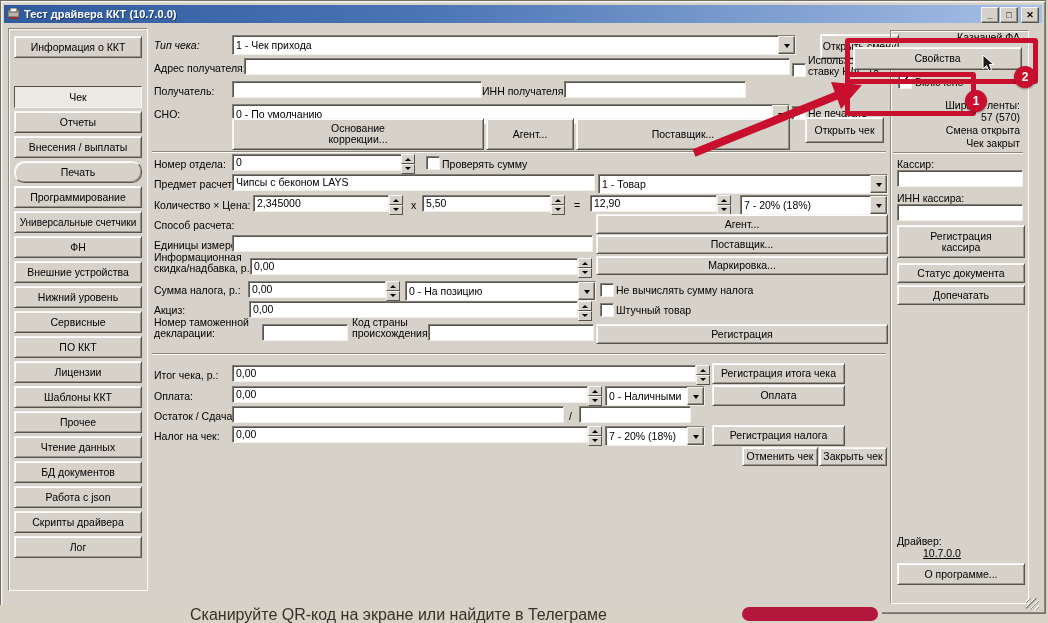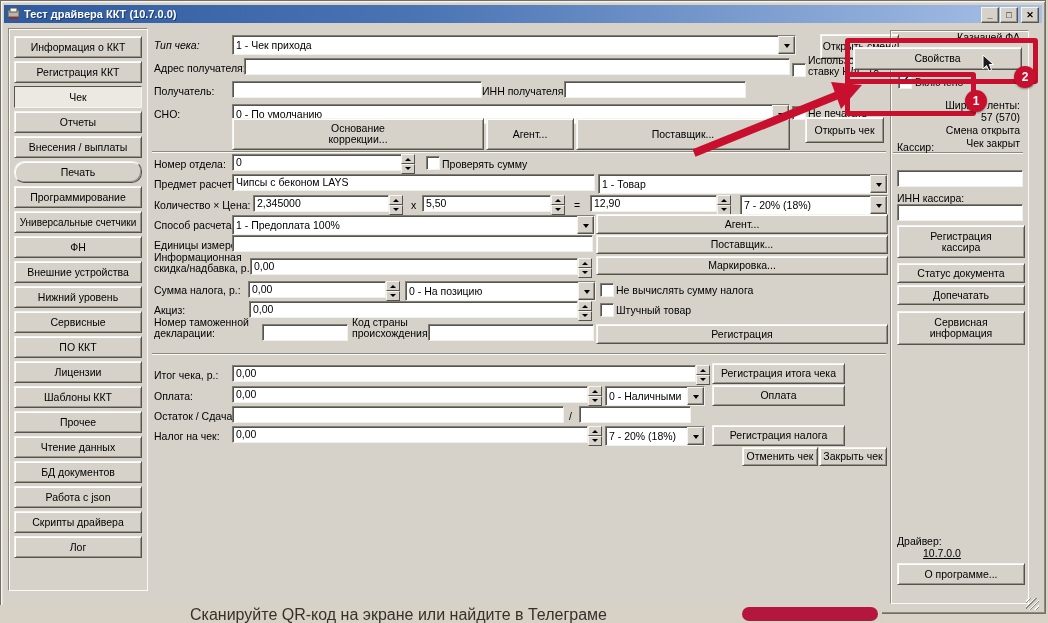--- a/index.html
+++ b/index.html
@@ -66,21 +66,20 @@
     <span class="title-text">Тест драйвера ККТ (10.7.0.0)</span>
     <span class="winbtns">
       <span class="wbtn">_</span>
       <span class="wbtn">□</span>
       <span class="wbtn close">✕</span>
     </span>
   </div>
 
   <div class="frame" style="left:8px;top:28px;width:138px;height:561px;"></div>
   <div class="btn" style="left:14px;top:36px;width:126px;height:20px;">Информация о ККТ</div>
-  <div class="btn" style="left:14px;top:61px;width:126px;height:20px;">Регистрация ККТ</div>
   <div class="btn pressed" style="left:14px;top:86px;width:126px;height:20px;">Чек</div>
   <div class="btn" style="left:14px;top:111px;width:126px;height:20px;">Отчеты</div>
   <div class="btn" style="left:14px;top:136px;width:126px;height:20px;">Внесения / выплаты</div>
   <div class="btn" style="left:14px;top:161px;width:126px;height:20px;border-radius:10px;">Печать</div>
   <div class="btn" style="left:14px;top:186px;width:126px;height:20px;">Программирование</div>
   <div class="btn" style="left:14px;top:211px;width:126px;height:20px;font-size:10px;">Универсальные счетчики</div>
   <div class="btn" style="left:14px;top:236px;width:126px;height:20px;">ФН</div>
   <div class="btn" style="left:14px;top:261px;width:126px;height:20px;">Внешние устройства</div>
   <div class="btn" style="left:14px;top:286px;width:126px;height:20px;">Нижний уровень</div>
   <div class="btn" style="left:14px;top:311px;width:126px;height:20px;">Сервисные</div>
@@ -165,24 +164,20 @@
   <span class="spin" style="left:717px;top:195px;height:17px;">
       <i class="up"></i>
       <i class="dn"></i>
     </span>
   <div class="combo" style="left:740px;top:195px;width:146px;height:18px;">
     <span class="ct">7 - 20% (18%)</span>
     <span class="ca"></span>
   </div>
 
   <div class="lbl" style="left:154px;top:219px;">Способ расчета:</div>
-  <div class="combo" style="left:232px;top:215px;width:361px;height:18px;">
-    <span class="ct">1 - Предоплата 100%</span>
-    <span class="ca"></span>
-  </div>
   <div class="btn" style="left:596px;top:214px;width:290px;height:18px;">Агент...</div>
 
   <div class="lbl" style="left:154px;top:239px;">Единицы измерения:</div>
   <div class="inp" style="left:232px;top:235px;width:353px;height:13px;"></div>
   <div class="btn" style="left:596px;top:235px;width:290px;height:17px;">Поставщик...</div>
 
   <div class="lbl" style="left:154px;top:252px;line-height:11px;">
     <div>Информационная</div>
     <div>скидка/надбавка, р.:</div>
   </div>
@@ -274,35 +269,31 @@
   <div class="btn" style="left:853px;top:47px;width:167px;height:21px;">Свойства</div>
   <span class="chk checked" style="left:898px;top:75px;"></span>
   <div class="lbl" style="left:915px;top:76px;">Включено</div>
 
   <div class="lbl r" style="left:890px;top:99px;width:130px;">Ширина ленты:</div>
   <div class="lbl r" style="left:890px;top:111px;width:130px;">57 (570)</div>
   <div class="lbl r" style="left:890px;top:124px;width:130px;">Смена открыта</div>
   <div class="lbl r" style="left:890px;top:137px;width:130px;">Чек закрыт</div>
   <div class="hsep" style="left:893px;top:152px;width:130px;"></div>
 
-  <div class="lbl" style="left:897px;top:141px;">Кассир:</div>
+  <div class="lbl" style="left:897px;top:158px;">Кассир:</div>
   <div class="inp" style="left:897px;top:170px;width:118px;height:13px;"></div>
   <div class="lbl" style="left:897px;top:192px;">ИНН кассира:</div>
   <div class="inp" style="left:897px;top:204px;width:118px;height:13px;"></div>
 
   <div class="btn" style="left:897px;top:225px;width:126px;height:31px;flex-direction:column;">
     <div>Регистрация</div>
     <div>кассира</div>
   </div>
   <div class="btn" style="left:897px;top:263px;width:126px;height:18px;">Статус документа</div>
   <div class="btn" style="left:897px;top:285px;width:126px;height:18px;">Допечатать</div>
-  <div class="btn" style="left:897px;top:311px;width:126px;height:32px;flex-direction:column;">
-    <div>Сервисная</div>
-    <div>информация</div>
-  </div>
 
   <div class="lbl" style="left:897px;top:535px;">Драйвер:</div>
   <div class="lbl" style="left:923px;top:547px;text-decoration:underline;">10.7.0.0</div>
   <div class="btn" style="left:897px;top:563px;width:126px;height:20px;">О программе...</div>
 
   <div class="grip"></div>
 
   <div class="strip">
     <div class="strip-text">Сканируйте QR-код на экране или найдите в Телеграме</div>
     <div class="strip-badge"></div>

